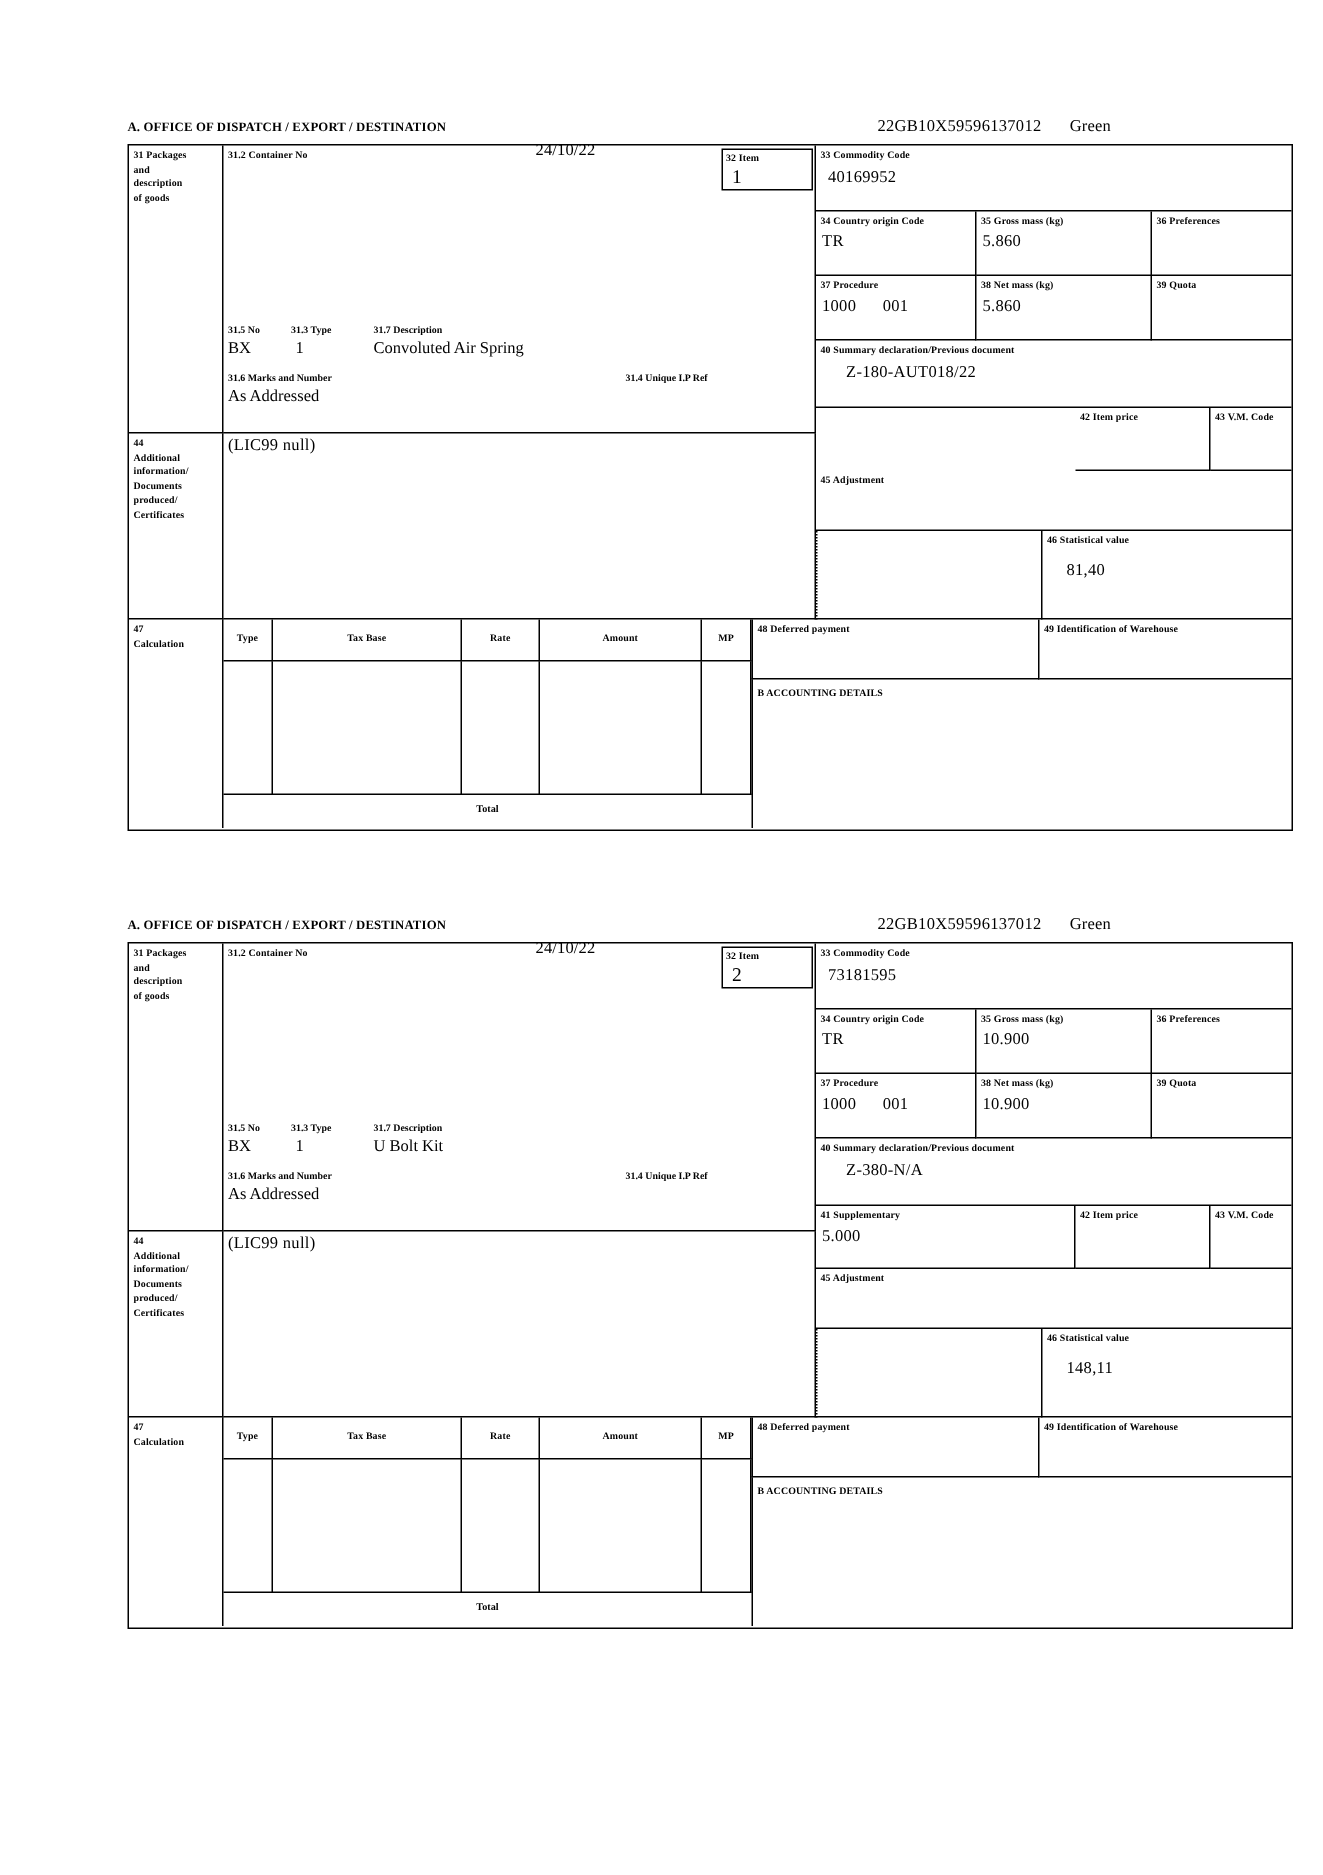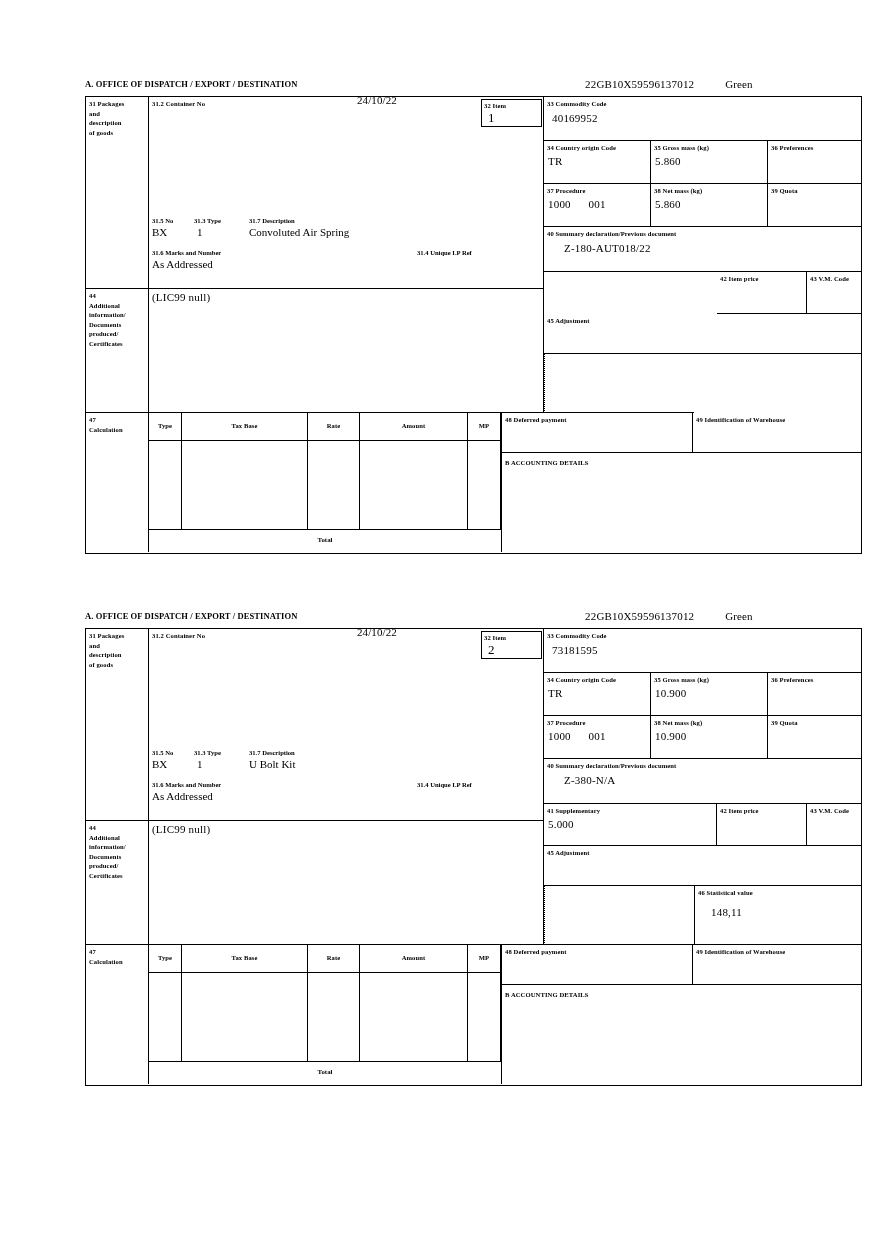--- a/index.html
+++ b/index.html
@@ -46,21 +46,21 @@
     font-size: 11px;
     font-weight: normal;
   }
   .hdr .mrn {
     position: absolute;
     left: 500px; top: 0px;
     font-size: 11px;
     font-weight: normal;
   }
   .hdr .mrn .mrn-no { letter-spacing: .2px; }
-  .hdr .mrn .mrn-status { margin-left: 28px; }
+  .hdr .mrn .mrn-status { margin-left: 16px; }
 
   
   .grid {
     position: relative;
     border: 1px solid #000;
     width: 775px;
     height: 456px;
     box-sizing: content-box;
   }
   .cell {
@@ -262,20 +262,24 @@
         <div class="val v-pad-2" style="padding-left:4px;"></div>
       </div>
 
       <div class="cell c45 bb">
         <div class="lbl">45 Adjustment</div>
         <div class="val v-pad-2" style="padding-left:4px;"></div>
       </div>
 
       <div class="cell c46-left bb"></div>
 
+      <div class="cell c46 bl bb">
+        <div class="lbl">46 Statistical value</div>
+        <div class="val v-pad" style="padding-left:16px; padding-top:8px;">81,40</div>
+      </div>
 
       <div class="cell c44 br bb">
         <div class="lbl">
           <div>44</div>
           <div>Additional</div>
           <div>information/</div>
           <div>Documents</div>
           <div>produced/</div>
           <div>Certificates</div>
         </div>

